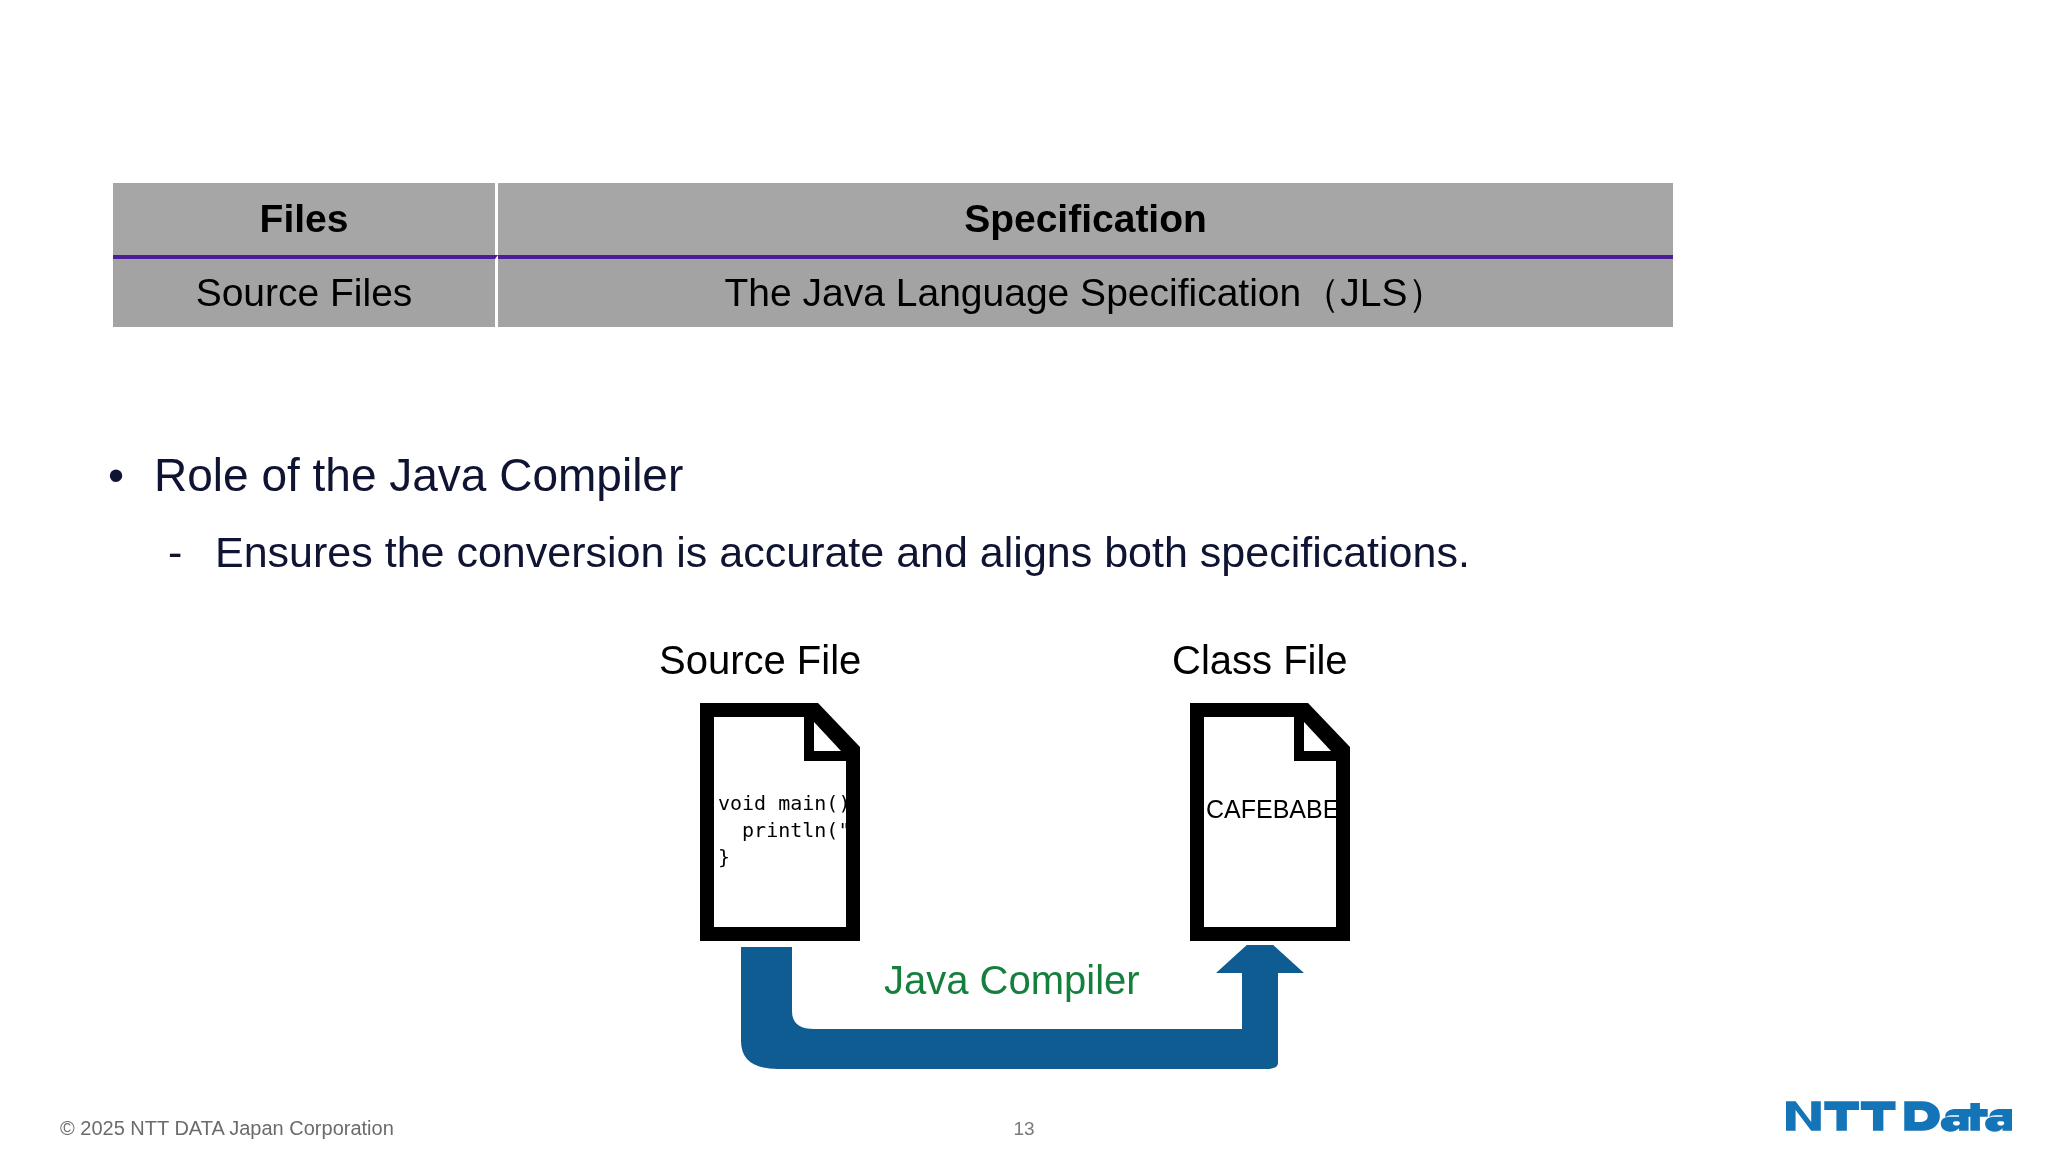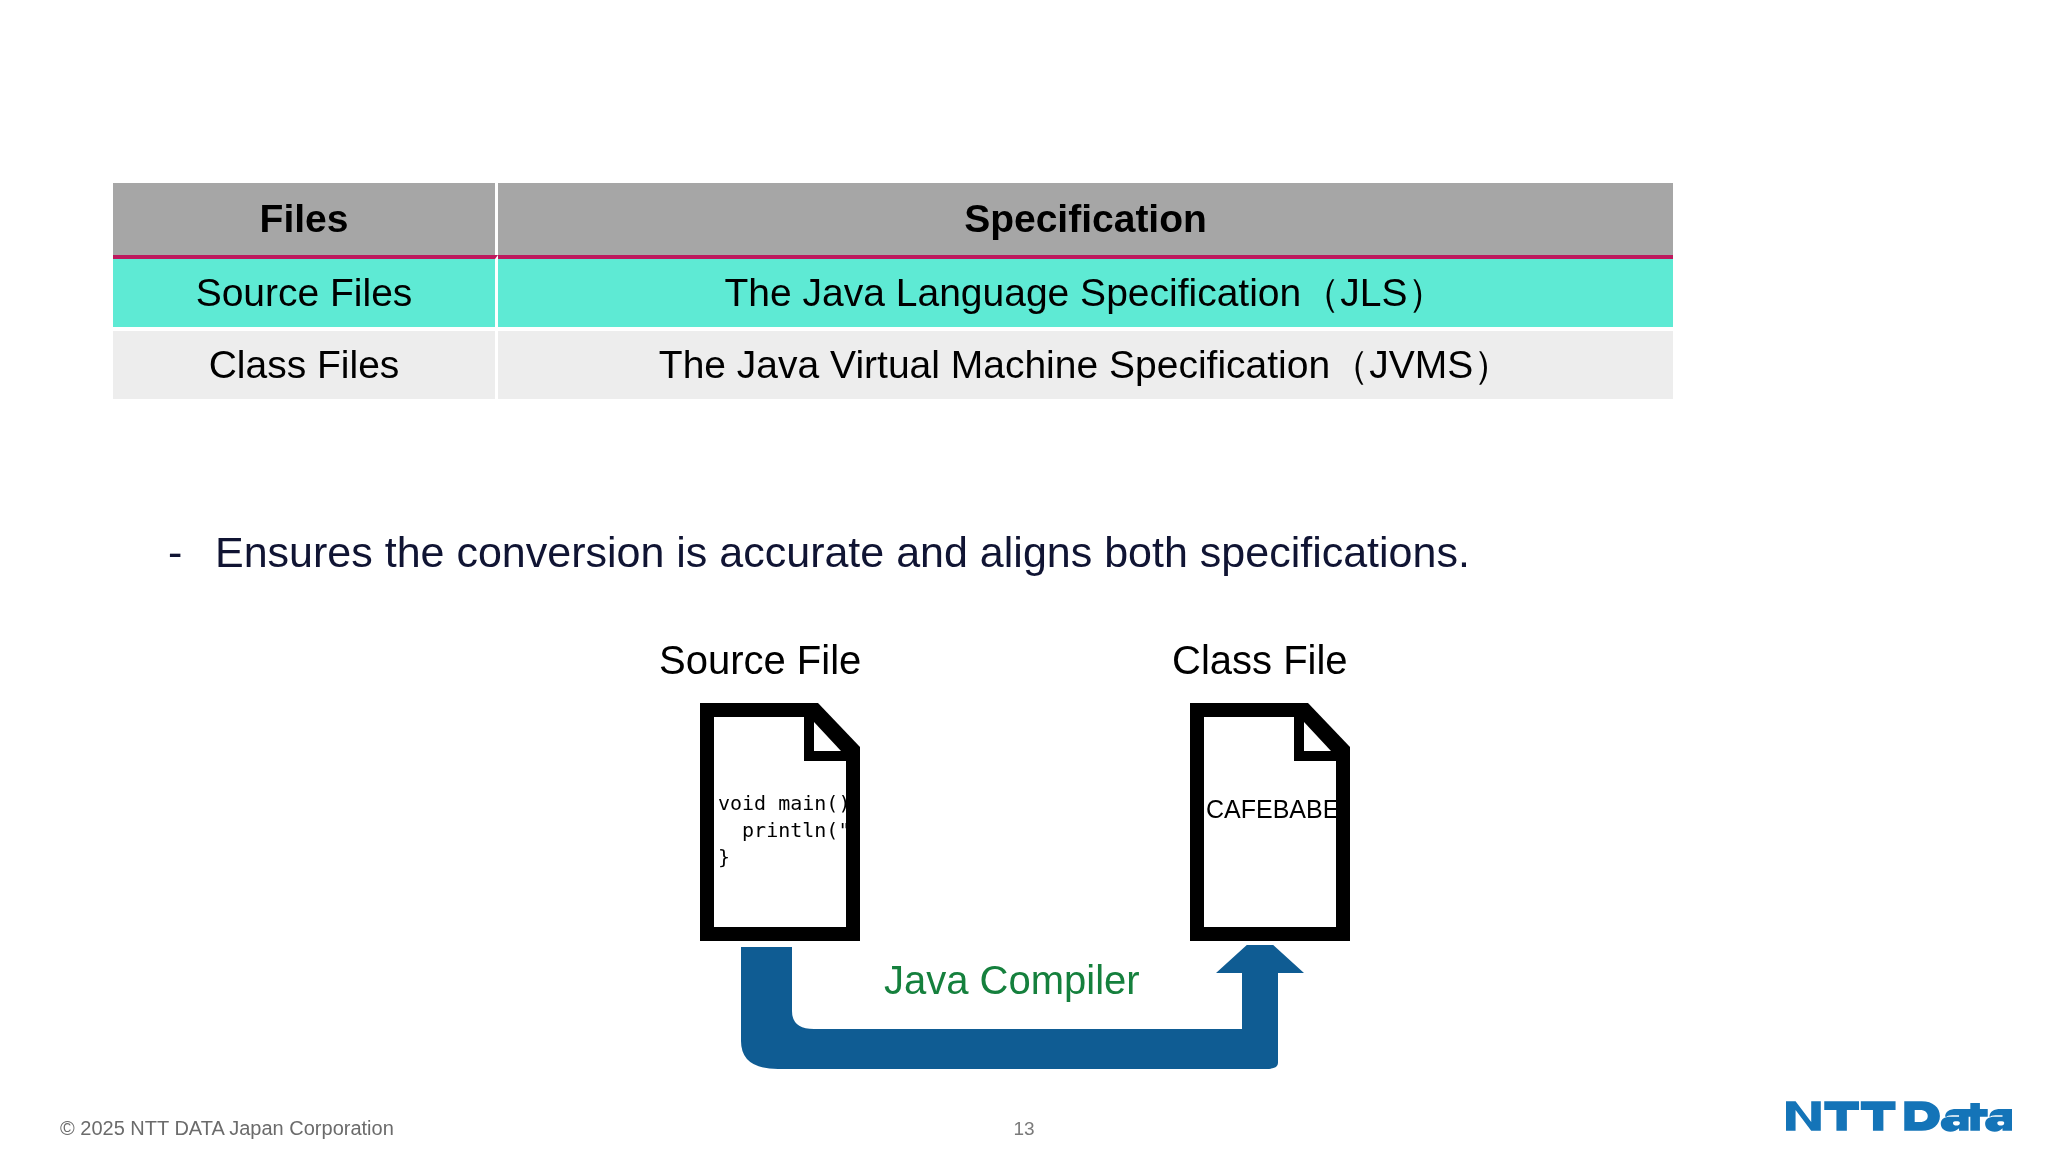--- a/index.html
+++ b/index.html
@@ -52,22 +52,22 @@
   }
   #spec-table td.col-files  { width: 385px; border-right: 3px solid #ffffff; }
   #spec-table td.col-spec   { width: 1175px; }
 
   .row-head td {
     background: #a6a6a6;
     font-weight: bold;
     height: 74px;
   }
   .row-1 td {
-    background: #5eead4;
-    border-top: 4px solid #be185d;
+    background: #a3a3a3;
+    border-top: 4px solid #4c1d95;
     height: 78px;
   }
   .row-2 td {
     background: #ededed;
     border-top: 4px solid #ffffff;
     height: 78px;
   }
   .cell-overflow {
     overflow: visible;
   }
@@ -193,27 +193,26 @@
   <table id="spec-table">
     <tbody>
       <tr class="row-head">
         <td class="col-files">Files</td>
         <td class="col-spec">Specification</td>
       </tr>
       <tr class="row-1">
         <td class="col-files">Source Files</td>
         <td class="col-spec cell-overflow">The Java Language Specification（JLS）</td>
       </tr>
-      <tr class="row-2">
-        <td class="col-files">Class Files</td>
-        <td class="col-spec cell-overflow">The Java Virtual Machine Specification（JVMS）</td>
-      </tr>
     </tbody>
   </table>
 
+  <div id="bullet-1">
+    <span class="bul-dot">•</span><span>Role of the Java Compiler</span>
+  </div>
 
   <div id="bullet-2">
     <span class="bul-dash">-</span><span>Ensures the conversion is accurate and aligns both specifications.</span>
   </div>
 
   <div id="diagram">
 
     <div id="label-source-file" class="file-label">Source File</div>
 
     <div id="label-class-file" class="file-label">Class File</div>

